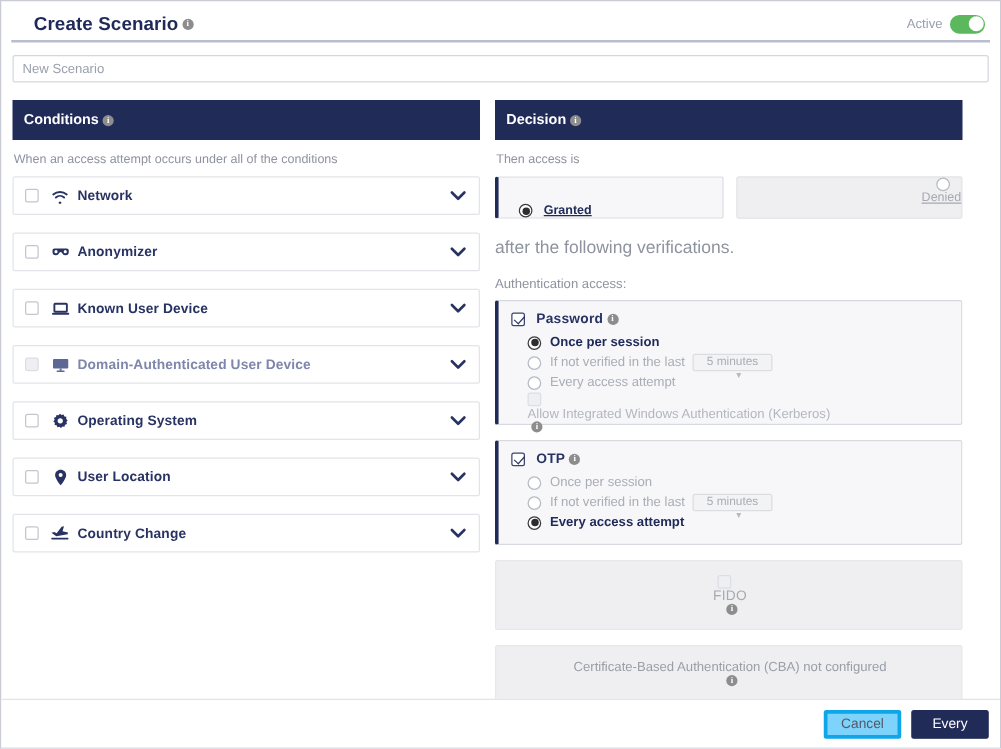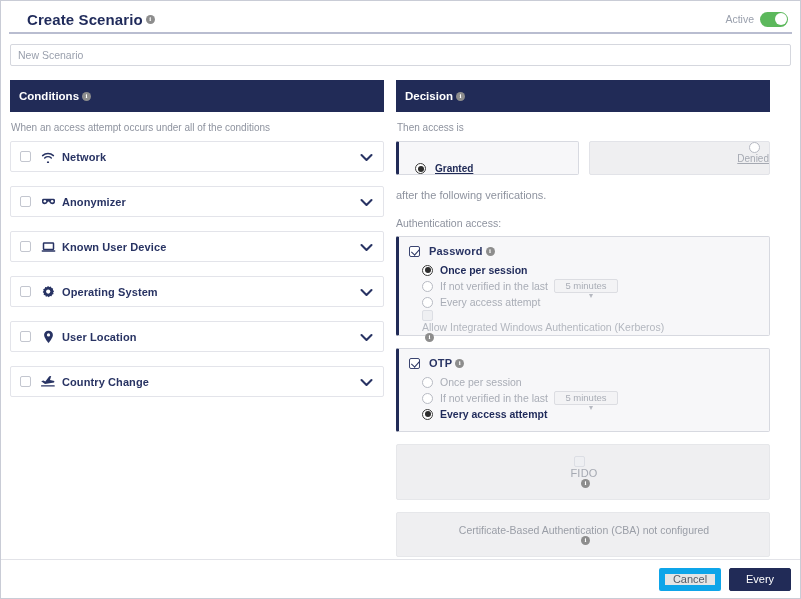--- a/index.html
+++ b/index.html
@@ -213,21 +213,21 @@
   .radio.on { border-color: #3b3b3b; }
   .radio.on::after {
     content: "";
     position: absolute;
     left: 1.5px; top: 1.5px;
     width: 6px; height: 6px;
     border-radius: 50%;
     background: #2d2d2d;
   }
 
-  .sub-note { font-size: 11px; color: #8e939f; margin-bottom: 16px; }
+  .sub-note { font-size: 14px; color: #8e939f; margin-bottom: 16px; }
   .sub-label { font-size: 10.5px; color: #8e939f; margin-bottom: 7px; }
 
   
   .auth {
     border: 1px solid #d7d9e0;
     border-left: 3px solid #212b57;
     border-radius: 2px;
     background: #f7f7f9;
     padding: 8px 10px 9px 10px;
     margin-bottom: 12px;
@@ -298,21 +298,21 @@
     background: #ffffff;
   }
   .btn {
     height: 23px;
     min-width: 62px;
     border-radius: 2px;
     font-size: 11px;
     display: flex; align-items: center; justify-content: center;
     cursor: pointer;
   }
-  .btn.ghost { border: 6px solid #0ea5e9; background: #e5e5e5; color: #555a66; }
+  .btn.ghost { border: 3px solid #0ea5e9; background: #7dd3fc; color: #555a66; }
   .btn.primary { background: #212b57; color: #ffffff; border: 1px solid #212b57; }
 </style>
 </head>
 <body>
 
 <div id="app">
 
   <div class="titlebar">
     <span class="title-text">Create Scenario</span>
     <span class="info">i</span>
@@ -381,20 +381,36 @@
           </svg>
         </div>
         <span class="cond-label">Known User Device</span>
         <span class="chev">
           <svg width="13" height="9" viewBox="0 0 13 9">
               <path d="M1.5 2 L6.5 7 L11.5 2" stroke="currentColor" stroke-width="2.1" fill="none" stroke-linecap="round" stroke-linejoin="round"></path>
             </svg>
         </span>
       </div>
 
+      <div class="cond dim">
+        <div class="cbox dim"></div>
+        <div class="cond-ico">
+          <svg width="15" height="12" viewBox="0 0 15 12">
+            <rect x="1.4" y="1.2" width="12.2" height="7.6" rx="0.8" fill="currentColor"></rect>
+            <rect x="6.7" y="8.8" width="1.6" height="1.8" fill="currentColor"></rect>
+            <rect x="4.2" y="10.3" width="6.6" height="1.3" rx="0.6" fill="currentColor"></rect>
+          </svg>
+        </div>
+        <span class="cond-label">Domain-Authenticated User Device</span>
+        <span class="chev">
+          <svg width="13" height="9" viewBox="0 0 13 9">
+              <path d="M1.5 2 L6.5 7 L11.5 2" stroke="currentColor" stroke-width="2.1" fill="none" stroke-linecap="round" stroke-linejoin="round"></path>
+            </svg>
+        </span>
+      </div>
 
       <div class="cond">
         <div class="cbox"></div>
         <div class="cond-ico">
           <svg width="14" height="14" viewBox="0 0 14 14">
             <path d="M7 0.9 L8.3 2.0 L9.9 1.5 L10.5 3.1 L12.1 3.4 L11.9 5.1 L13.1 6.2 L12.1 7.5 L12.6 9.1 L11.0 9.7 L10.6 11.3 L9.0 11.1 L7.8 12.3 L6.5 11.3 L4.9 11.8 L4.3 10.2 L2.7 9.9 L2.9 8.2 L1.7 7.1 L2.7 5.8 L2.2 4.2 L3.8 3.6 L4.2 2.0 L5.8 2.2 z" fill="currentColor"></path>
             <circle cx="7.2" cy="6.6" r="2.1" fill="#ffffff"></circle>
           </svg>
         </div>
         <span class="cond-label">Operating System</span>

